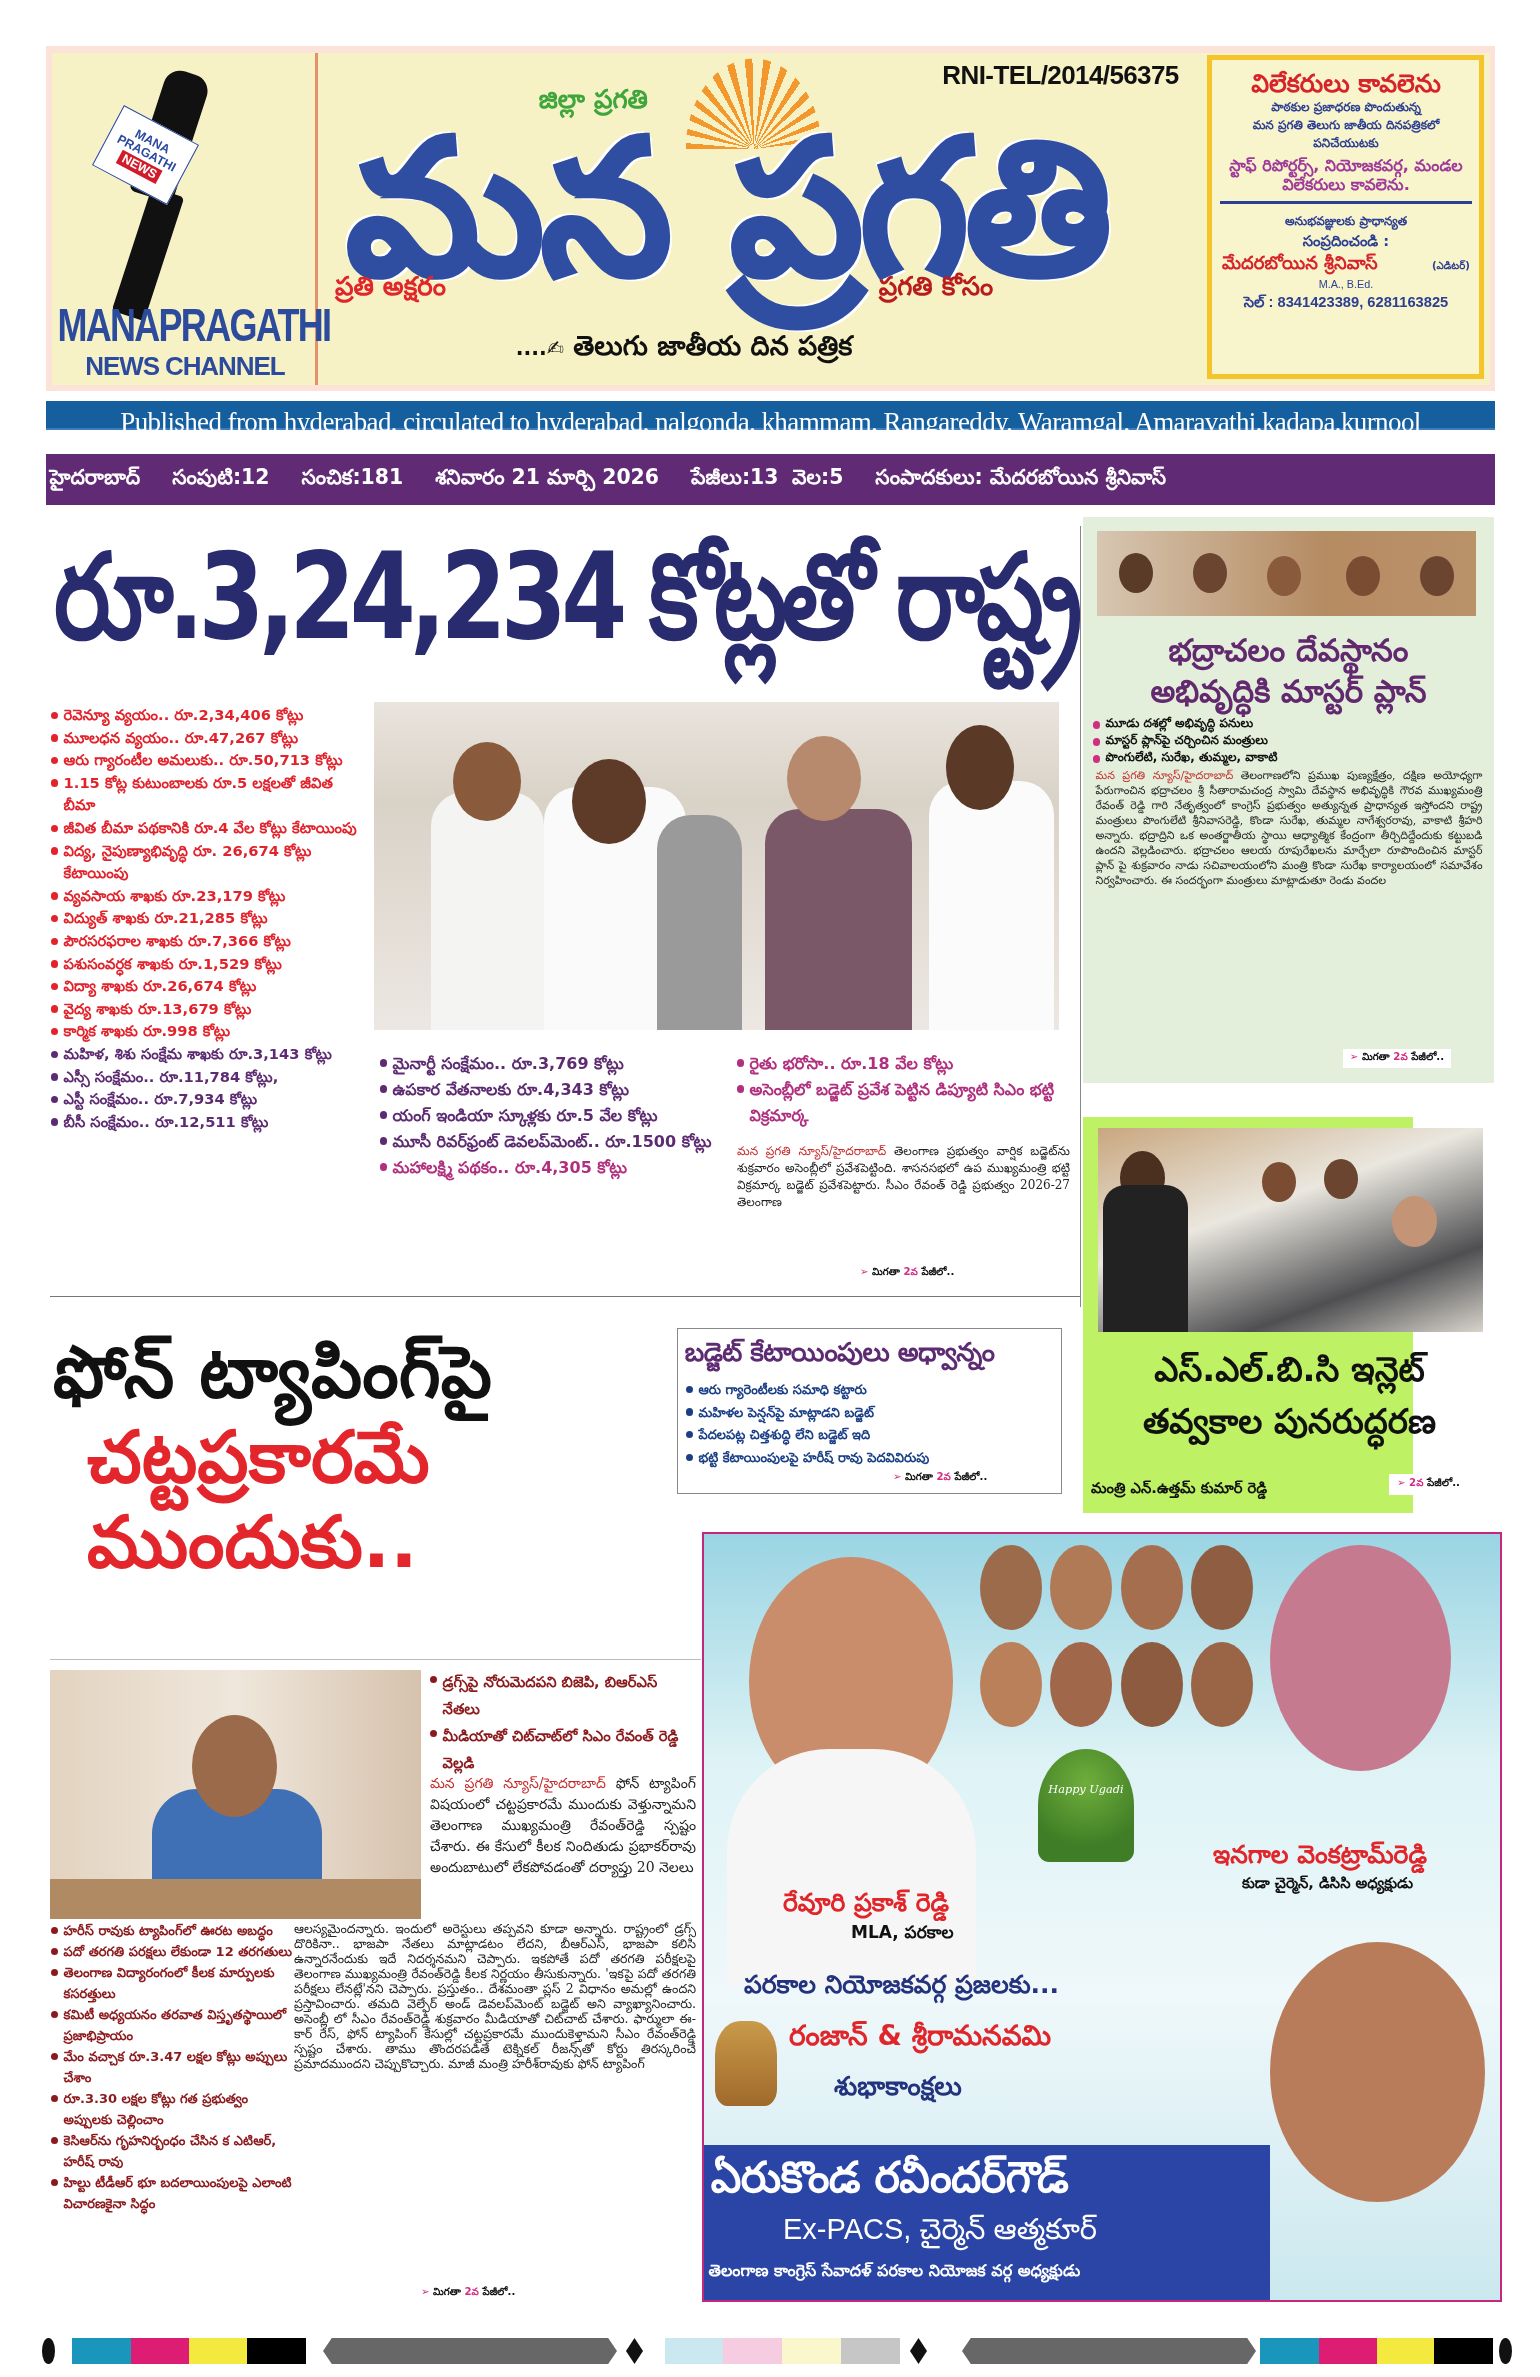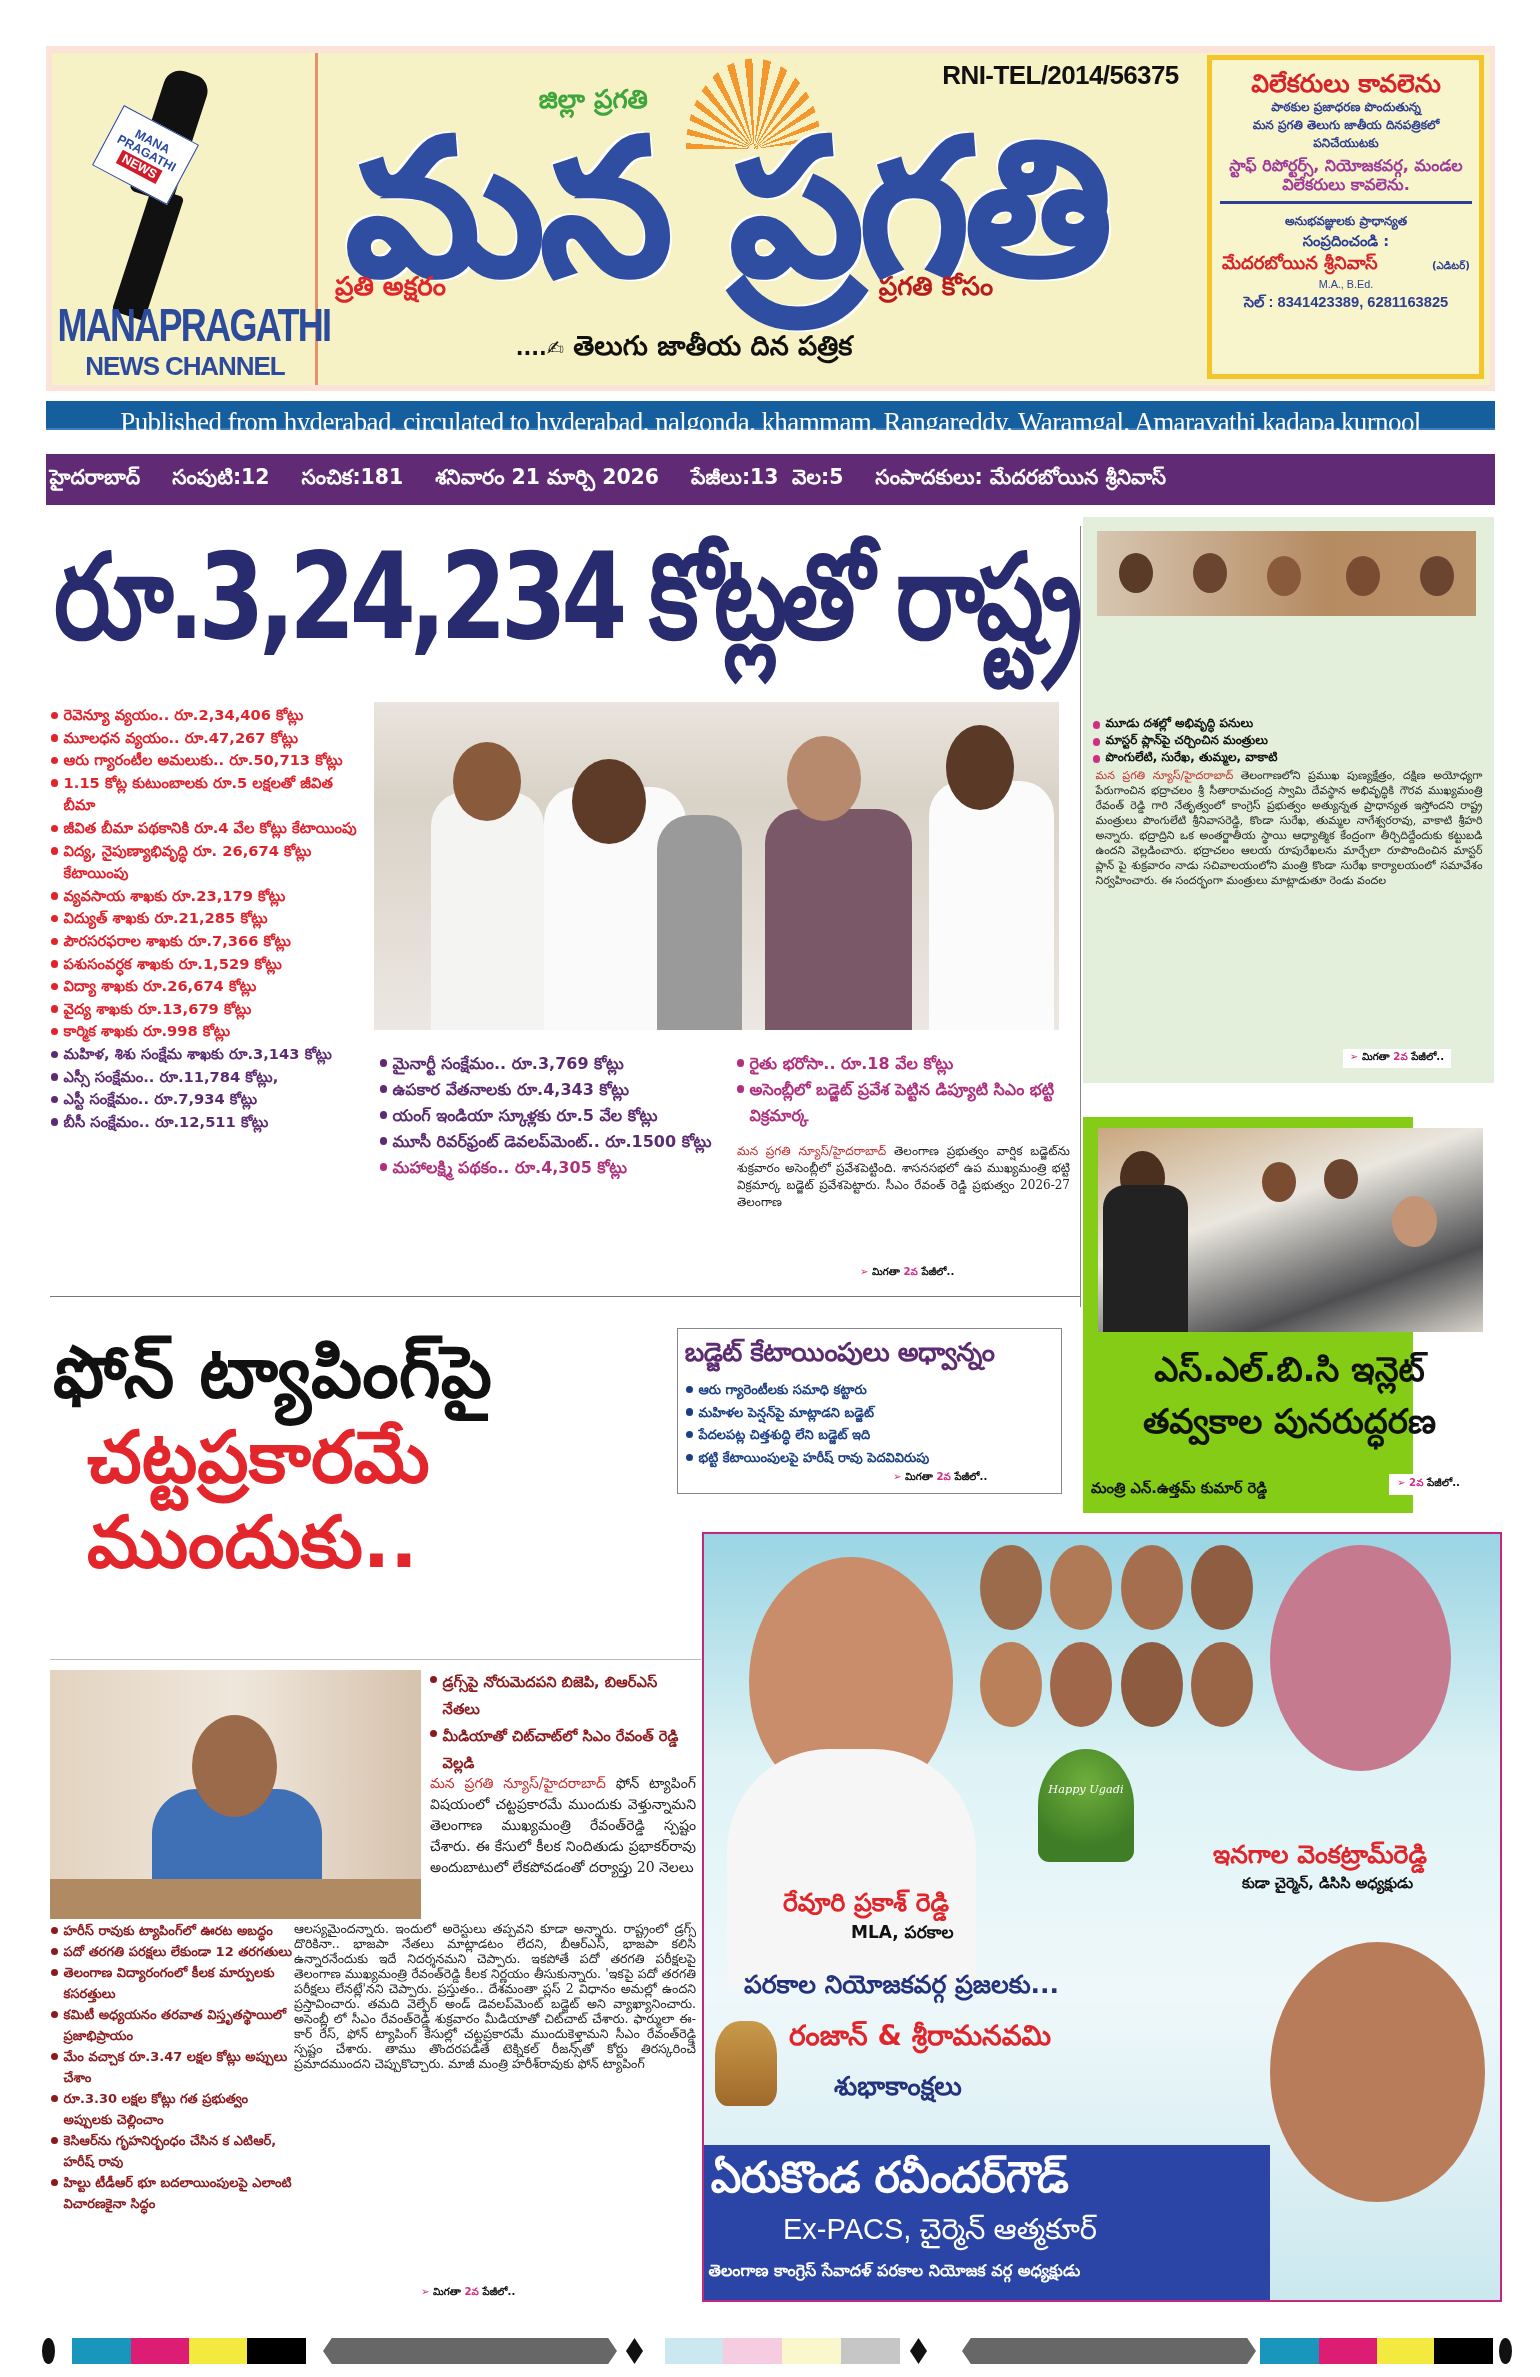--- a/index.html
+++ b/index.html
@@ -83,21 +83,21 @@
   
   #bhadra { left: 1083px; top: 517px; width: 411px; height: 566px; background: #e3efdb; }
   #bhadra-photo { position: absolute; left: 13.6px; top: 13.6px; width: 379px; height: 85px; background: linear-gradient(90deg, #d7c6b1 0%, #b58b62 60%, #ba926a 100%); overflow: hidden; }
   #bhadra-title { position: absolute; left: 0; top: 113px; width: 411px; text-align: center; color: #62296f; font-weight: bold; font-size: 31px; line-height: 41px; }
   #bhadra-bullets { position: absolute; left: 9px; top: 198px; font-size: 12px; line-height: 17px; color: #111; }
   #bhadra-bullets li::before { color: #d12e83; background: #d12e83; }
   #bhadra-body { position: absolute; left: 12.5px; top: 251px; width: 387px; font-family: "DejaVu Serif", serif; font-size: 11px; line-height: 15px; text-align: justify; color: #222; }
   #bhadra-more { position: absolute; left: 260px; top: 532px; background: #fff; padding: 2.3px 6.8px; }
 
   
-  #slbc { left: 1083px; top: 1117px; width: 330px; height: 396px; background: #84cc16; }
+  #slbc { left: 1083px; top: 1117px; width: 330px; height: 396px; background: #bef264; }
   #slbc-photo { position: absolute; left: 14.7px; top: 11.3px; width: 385px; height: 204px; background: linear-gradient(160deg, #c9a77f 0%, #eae7df 40%, #4f4f52 75%, #d8d4cb 100%); overflow: hidden; }
   #slbc-title { position: absolute; left: 0; top: 226px; width: 413px; text-align: center; color: #111; font-size: 34px; font-weight: bold; line-height: 52px; }
   #slbc-minister { position: absolute; left: 8px; top: 362px; font-size: 14.7px; font-weight: bold; color: #111; }
   #slbc-more { position: absolute; left: 306px; top: 357px; background: #fff; padding: 3.4px 8px; width: 85px; }
 
   
   #opp-box { left: 677px; top: 1328px; width: 385px; height: 166px; border: 1.1px solid #888; background: #fff; }
   #opp-title { position: absolute; left: 6.8px; top: 8px; color: #5d2b72; font-weight: bold; font-size: 26px; white-space: nowrap; letter-spacing: -0.6px; }
   #opp-bullets { position: absolute; left: 6.8px; top: 50px; font-size: 13px; line-height: 22.6px; color: #1b3f86; }
   #opp-more { position: absolute; left: 215px; top: 142px; }
@@ -258,20 +258,24 @@
 <div id="lead-rule" class="abs"></div>
 
 <section id="bhadra" class="abs">
   <div id="bhadra-photo">
     <div class="head" style="left:22.6px;top:22.6px;width:34px;height:40px;background:#5a3b27;"></div>
     <div class="head" style="left:96px;top:22.6px;width:34px;height:40px;background:#6b4530;"></div>
     <div class="head" style="left:170px;top:25.5px;width:34px;height:40px;background:#8a5a3d;"></div>
     <div class="head" style="left:249px;top:25.5px;width:34px;height:40px;background:#7a4d33;"></div>
     <div class="head" style="left:323px;top:25.5px;width:34px;height:40px;background:#6b4530;"></div>
   </div>
+  <h2 id="bhadra-title">
+    <div>భద్రాచలం దేవస్థానం</div>
+    <div>అభివృద్ధికి మాస్టర్ ప్లాన్</div>
+  </h2>
   <ul id="bhadra-bullets" class="bullets">
     <li>మూడు దశల్లో అభివృద్ధి పనులు</li>
     <li>మాస్టర్ ప్లాన్‌పై చర్చించిన మంత్రులు</li>
     <li>పొంగులేటి, సురేఖ, తుమ్మల, వాకాటి</li>
   </ul>
   <p id="bhadra-body">
     <span class="byline">మన ప్రగతి న్యూస్/హైదరాబాద్</span>
     <span>తెలంగాణలోని ప్రముఖ పుణ్యక్షేత్రం, దక్షిణ అయోధ్యగా పేరుగాంచిన భద్రాచలం శ్రీ సీతారామచంద్ర స్వామి దేవస్థాన అభివృద్ధికి గౌరవ ముఖ్యమంత్రి రేవంత్ రెడ్డి గారి నేతృత్వంలో కాంగ్రెస్ ప్రభుత్వం అత్యున్నత ప్రాధాన్యత ఇస్తోందని రాష్ట్ర మంత్రులు పొంగులేటి శ్రీనివాసరెడ్డి, కొండా సురేఖ, తుమ్మల నాగేశ్వరరావు, వాకాటి శ్రీహరి అన్నారు. భద్రాద్రిని ఒక అంతర్జాతీయ స్థాయి ఆధ్యాత్మిక కేంద్రంగా తీర్చిదిద్దేందుకు కట్టుబడి ఉందని వెల్లడించారు. భద్రాచలం ఆలయ రూపురేఖలను మార్చేలా రూపొందించిన మాస్టర్ ప్లాన్ పై శుక్రవారం నాడు సచివాలయంలోని మంత్రి కొండా సురేఖ కార్యాలయంలో సమావేశం నిర్వహించారు. ఈ సందర్భంగా మంత్రులు మాట్లాడుతూ రెండు వందల</span>
   </p>
   <div id="bhadra-more" class="more">

